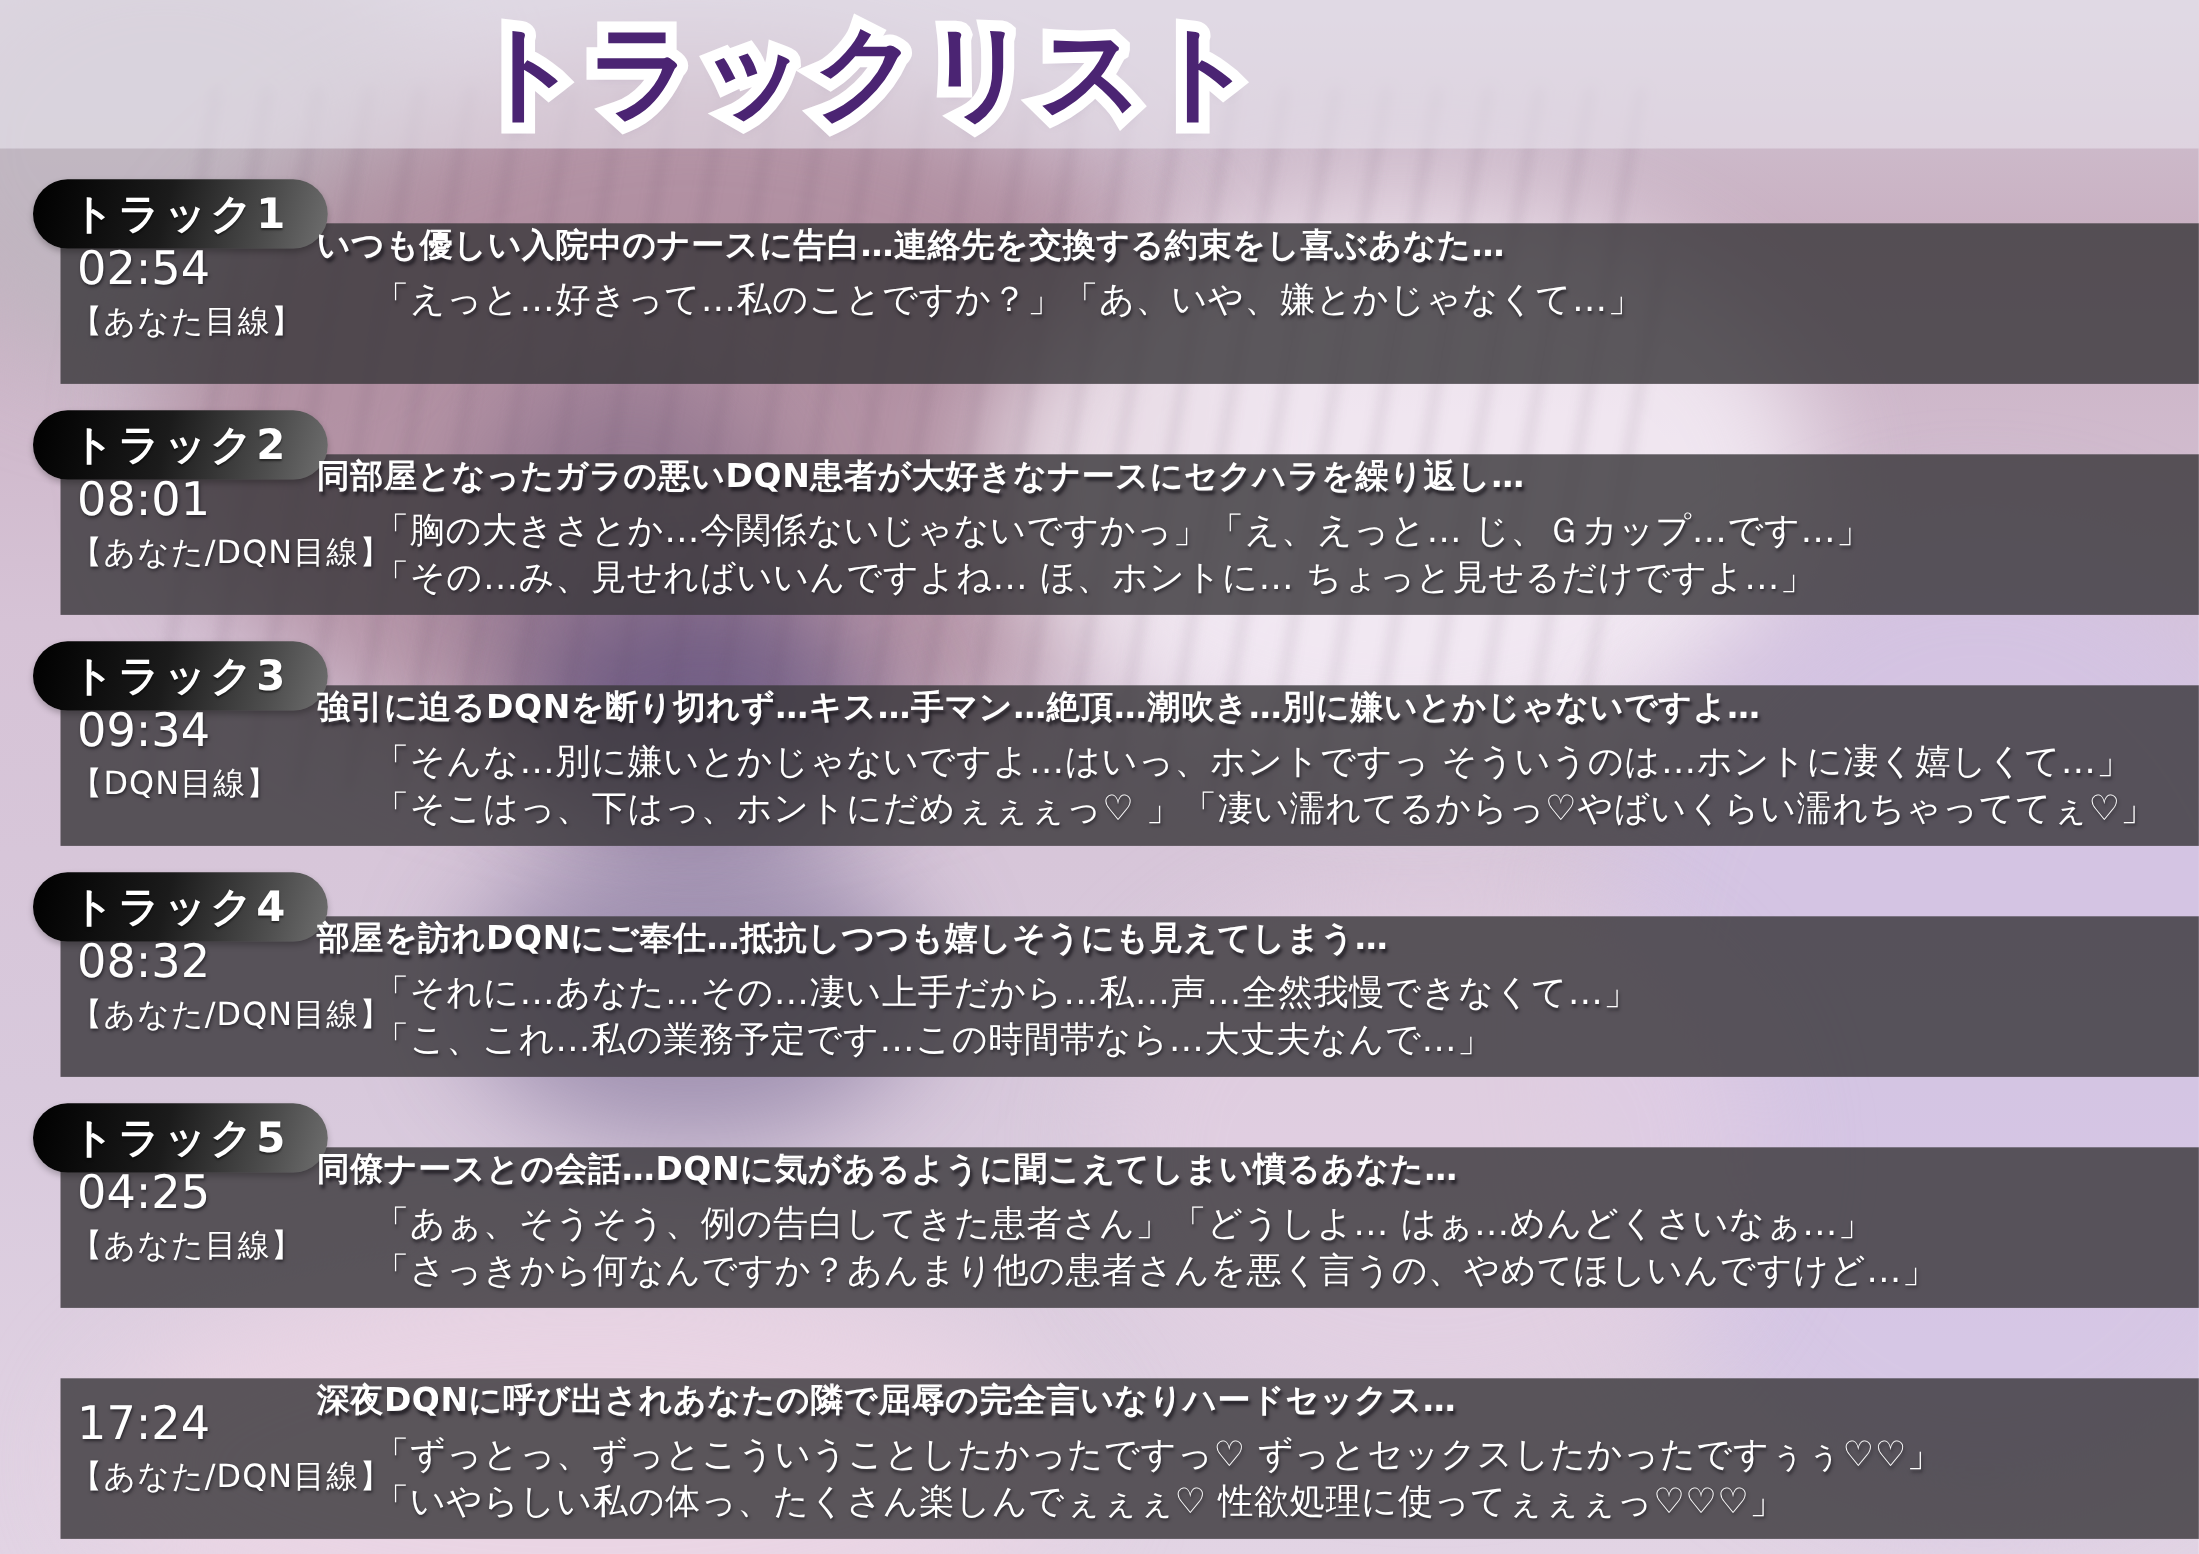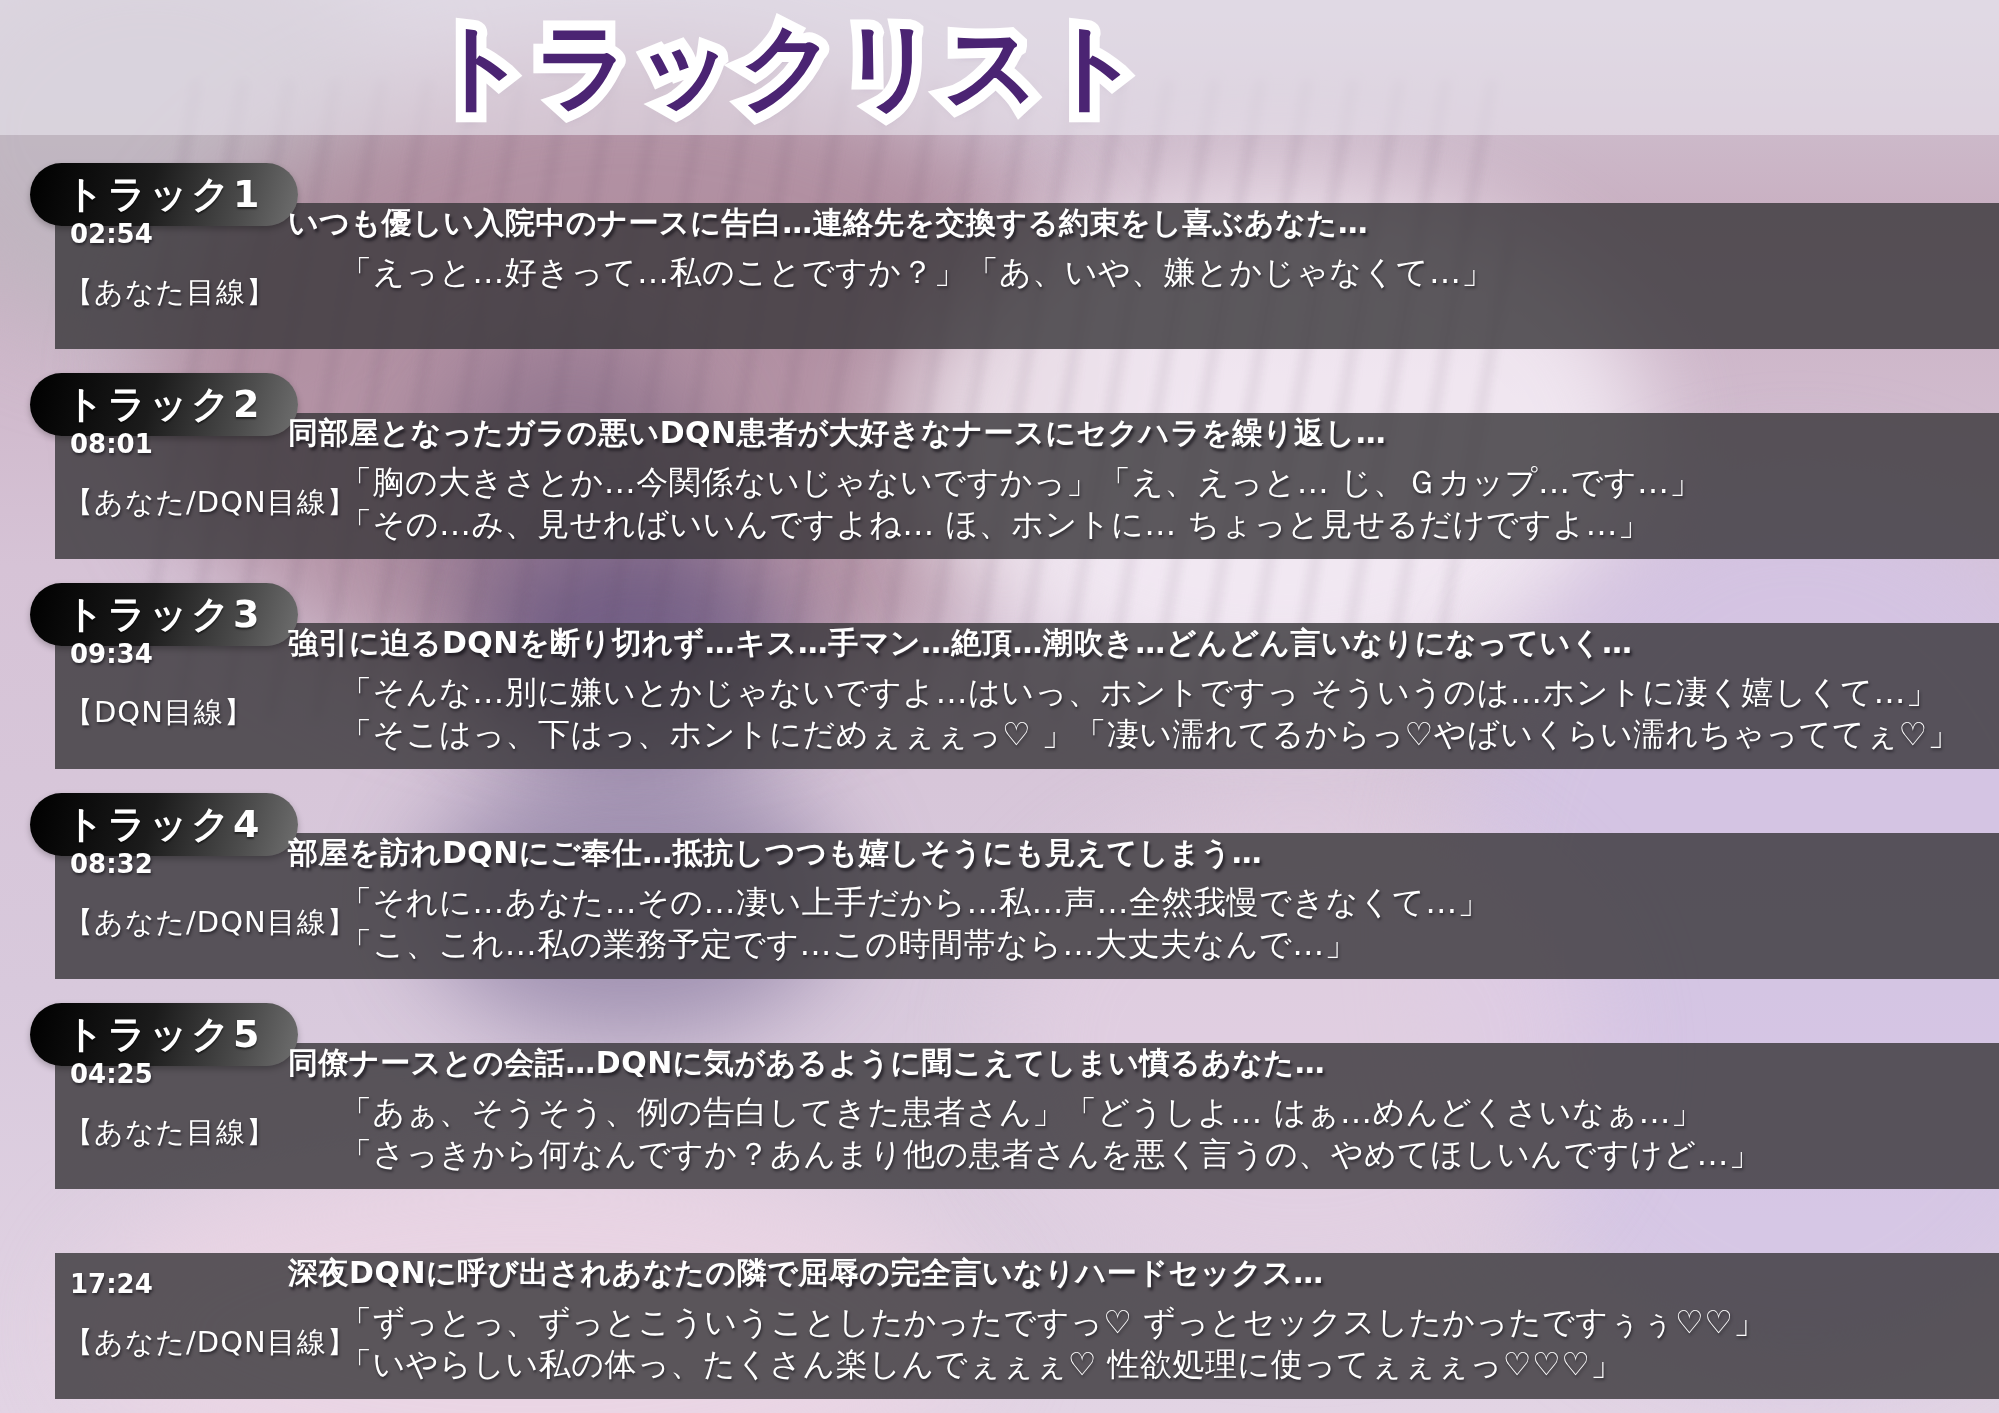--- a/index.html
+++ b/index.html
@@ -50,21 +50,21 @@
   .pill{
     position:absolute;left:30px;top:0;width:268px;height:63px;border-radius:32px;
     background:linear-gradient(105deg,#000000 0%,#1b1b1b 45%,#4e4e4e 80%,#6f6f6f 100%);
     text-align:center;line-height:63px;
     font-size:38px;font-weight:bold;letter-spacing:3px;
     box-shadow:0 3px 6px rgba(0,0,0,0.25);
   }
   .pill span{color:#ffffff;text-shadow:0 2px 2px rgba(0,0,0,0.55);}
   .time{
     position:absolute;left:70px;top:56px;
-    font-size:26px;font-weight:bold;
+    font-size:42px;font-weight:normal;
     text-shadow:1px 2px 3px rgba(20,18,24,0.7);
   }
   .pov{
     position:absolute;left:64px;top:110px;
     font-size:29px;font-weight:normal;letter-spacing:1px;
     text-shadow:1px 2px 3px rgba(20,18,24,0.7);
   }
   .headline{
     position:absolute;left:288px;top:40px;
     font-size:30px;font-weight:bold;letter-spacing:0.5px;
@@ -122,21 +122,21 @@
     <div class="headline">同部屋となったガラの悪いDQN患者が大好きなナースにセクハラを繰り返し…</div>
     <div class="quote q1">「胸の大きさとか…今関係ないじゃないですかっ」「え、えっと… じ、Ｇカップ…です…」</div>
     <div class="quote q2">「その…み、見せればいいんですよね… ほ、ホントに… ちょっと見せるだけですよ…」</div>
   </div>
 
   <div class="row" style="top:583px">
     <div class="panel"></div>
     <div class="pill"><span>トラック3</span></div>
     <div class="time">09:34</div>
     <div class="pov">【DQN目線】</div>
-    <div class="headline">強引に迫るDQNを断り切れず…キス…手マン…絶頂…潮吹き…どんどん言いなりになっていく…</div>
+    <div class="headline">強引に迫るDQNを断り切れず…キス…手マン…絶頂…潮吹き…別に嫌いとかじゃないですよ…</div>
     <div class="quote q1">「そんな…別に嫌いとかじゃないですよ…はいっ、ホントですっ そういうのは…ホントに凄く嬉しくて…」</div>
     <div class="quote q2">「そこはっ、下はっ、ホントにだめぇぇぇっ♡ 」「凄い濡れてるからっ♡やばいくらい濡れちゃっててぇ♡」</div>
   </div>
 
   <div class="row" style="top:793px">
     <div class="panel"></div>
     <div class="pill"><span>トラック4</span></div>
     <div class="time">08:32</div>
     <div class="pov">【あなた/DQN目線】</div>
     <div class="headline">部屋を訪れDQNにご奉仕…抵抗しつつも嬉しそうにも見えてしまう…</div>

